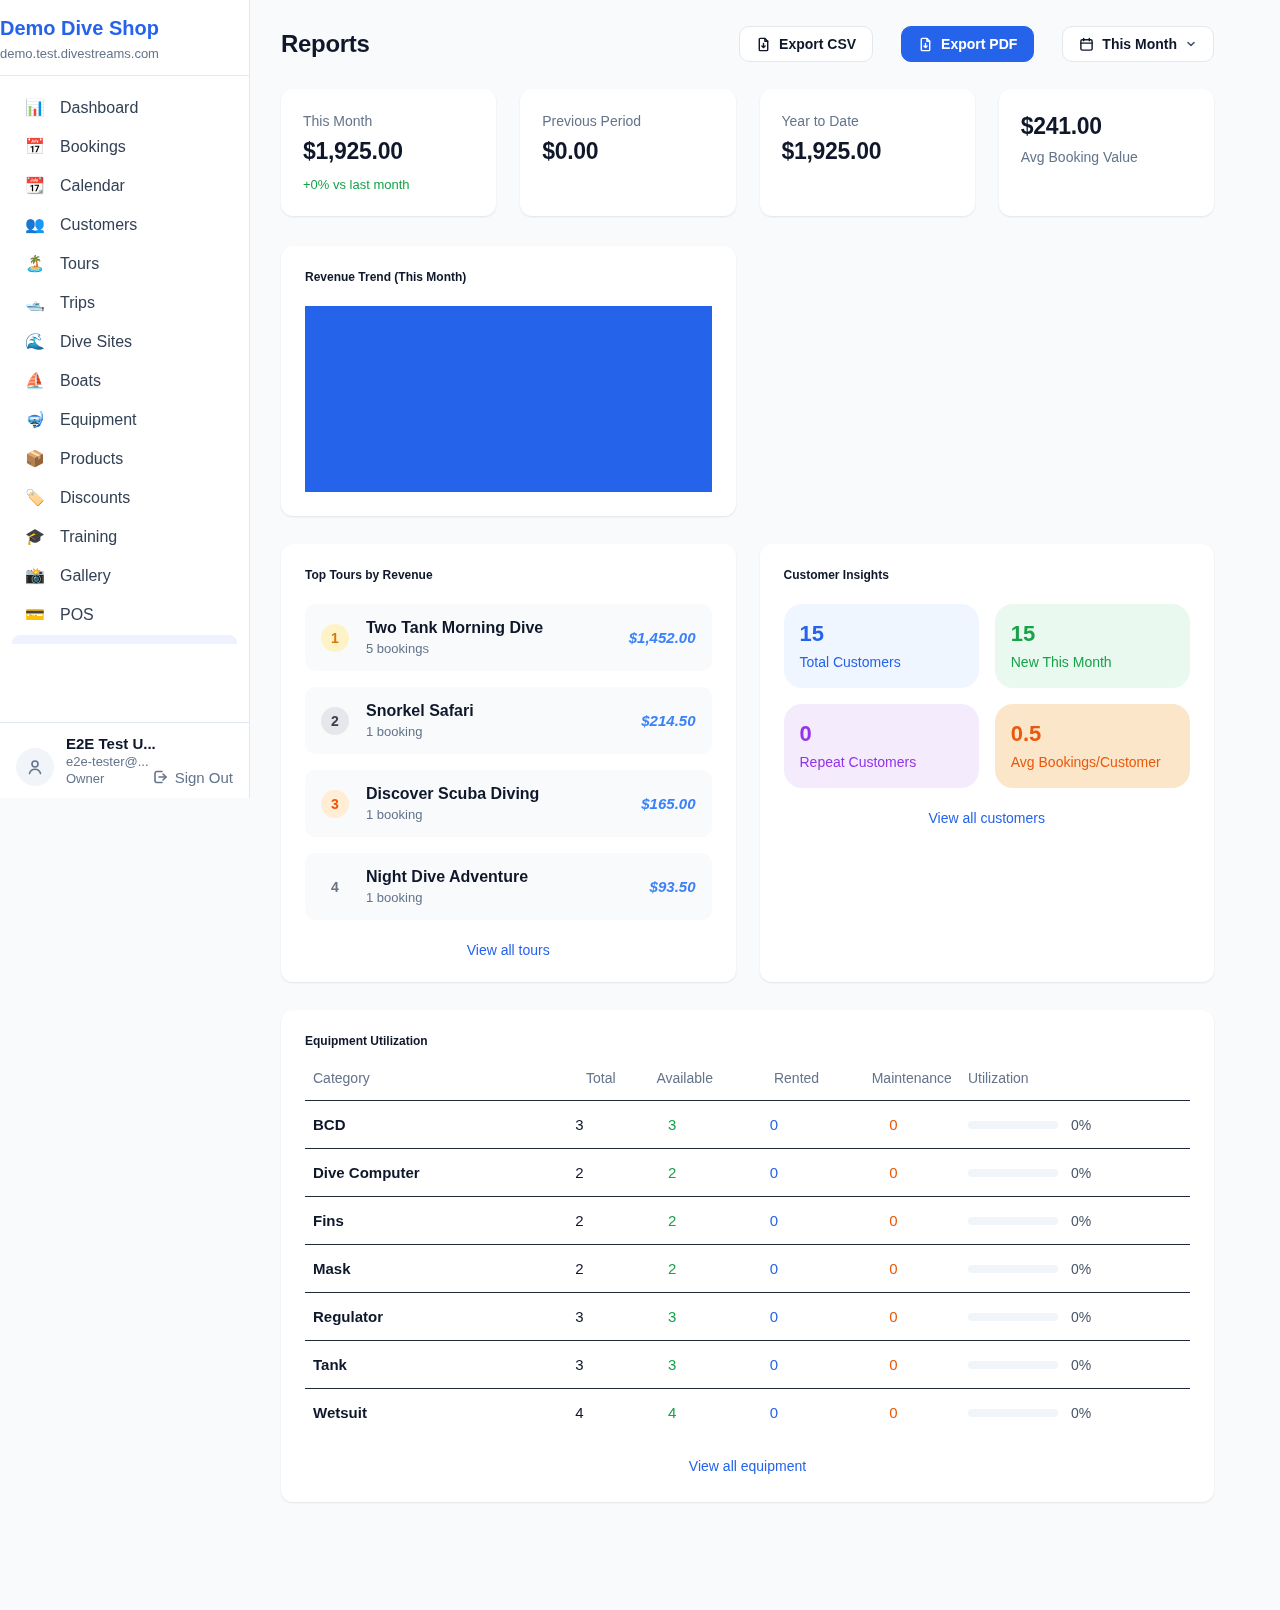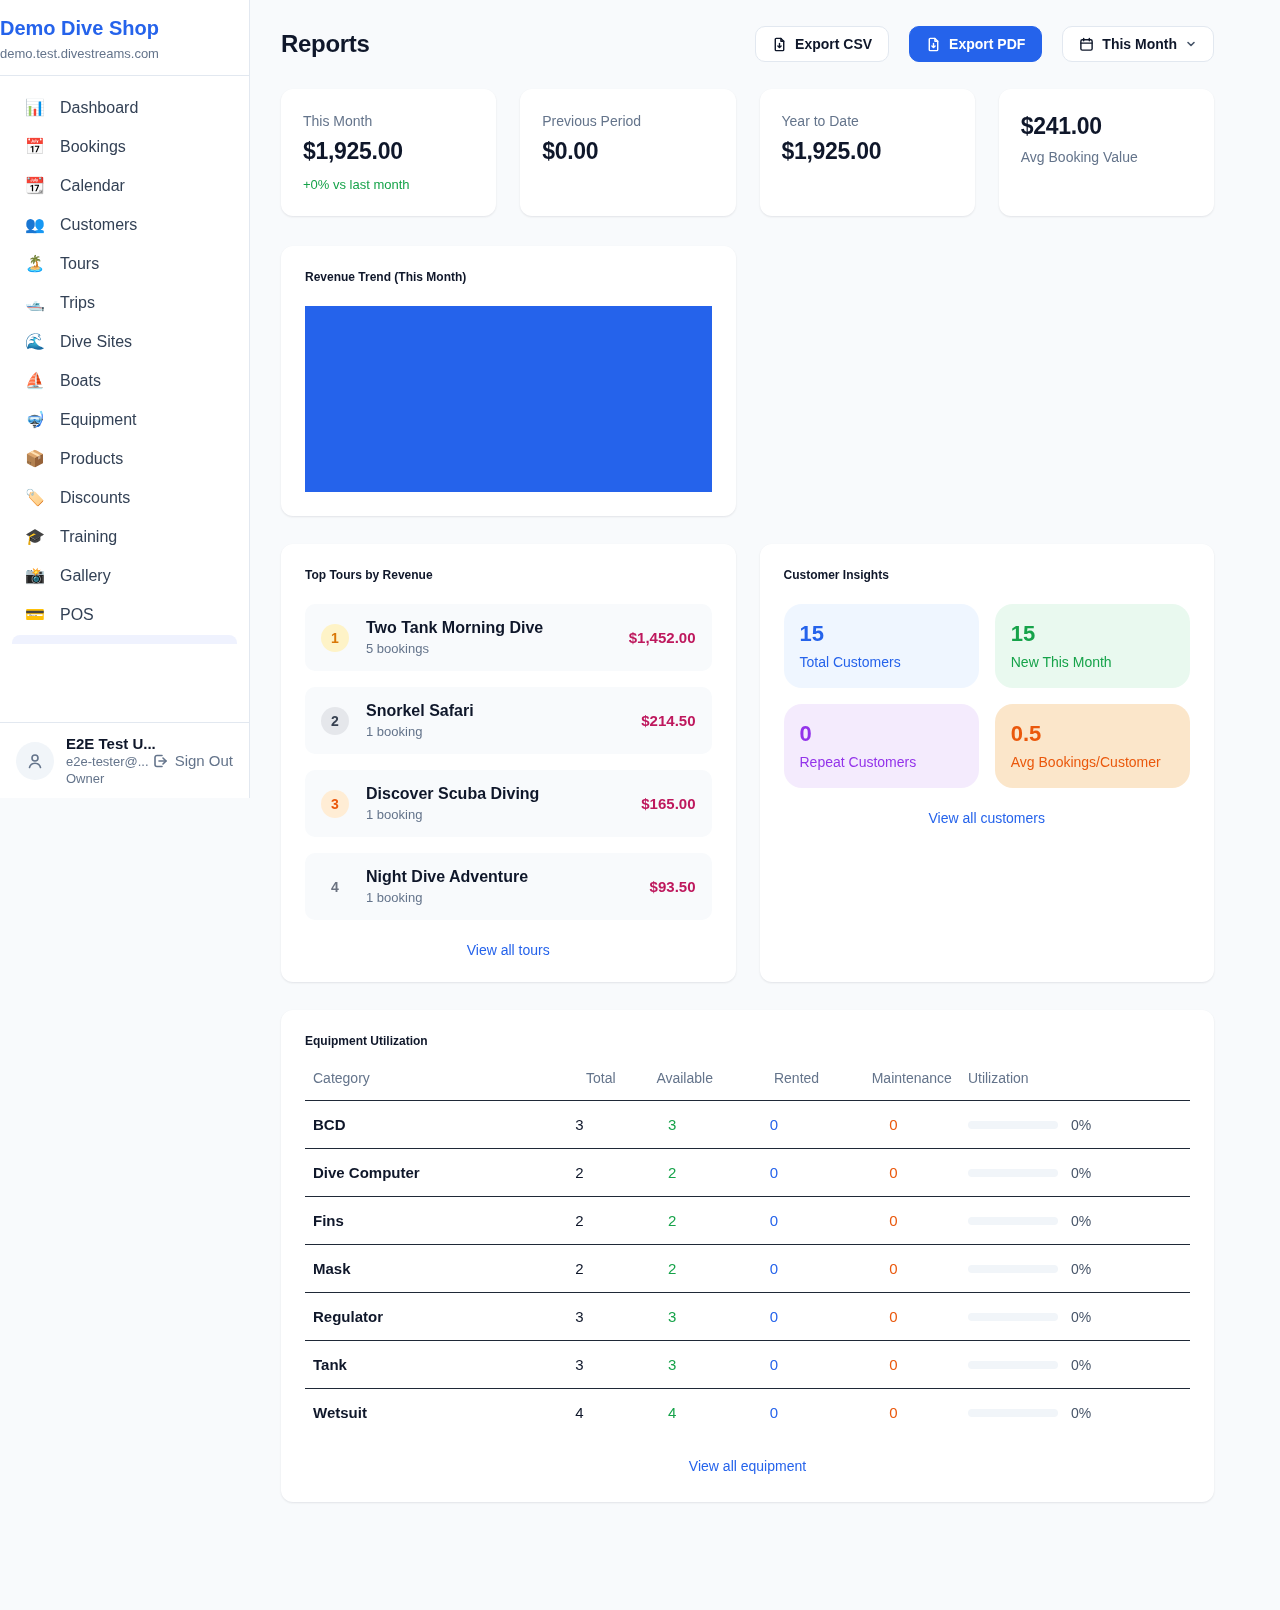--- a/index.html
+++ b/index.html
@@ -28,41 +28,41 @@
     padding: 10px 12px; border-radius: 8px;
     font-size: 16px; color: #334155; cursor: pointer;
   }
   .nav-icon { width: 22px; text-align: center; font-size: 16px; }
   .nav-partial {
     height: 9px; margin: 1px 0 0;
     background: #eff2fe; border-radius: 8px 8px 0 0;
   }
   .sidebar-footer {
     border-top: 1px solid #e2e8f0;
-    padding: 12px 16px; display: flex; align-items: center; gap: 12px;
+    padding: 12px 16px; display: flex; align-items: flex-end; gap: 12px;
   }
   .avatar {
     width: 38px; height: 38px; border-radius: 50%;
     background: #f1f5f9; color: #64748b; flex: none;
     display: flex; align-items: center; justify-content: center;
   }
   .user-meta { min-width: 0; }
   .user-name { font-size: 15px; font-weight: bold; color: #0f172a; white-space: nowrap; }
   .user-email, .user-role { font-size: 13px; color: #64748b; margin-top: 2px; white-space: nowrap; }
   .signout {
     margin-left: auto; display: flex; align-items: center; gap: 6px;
     color: #64748b; font-size: 15px; background: none; border: none;
     font-family: inherit; cursor: pointer; flex: none;
   }
 
   
   .main { margin-left: 250px; padding: 26px 66px 33px 31px; }
   .page-header { display: flex; align-items: center; justify-content: space-between; margin-bottom: 27px; }
   .page-title { font-size: 24px; font-weight: bold; letter-spacing: -0.3px; }
-  .actions { display: flex; gap: 20px; }
+  .actions { display: flex; gap: 28px; }
   .btn {
     display: inline-flex; align-items: center; gap: 8px;
     padding: 9px 16px; border-radius: 10px;
     background: #ffffff; border: 1px solid #e2e8f0;
     font-family: inherit; font-size: 14px; font-weight: bold; color: #0f172a;
     cursor: pointer;
   }
   .btn-primary { background: #2563eb; border-color: #2563eb; color: #ffffff; }
   .btn svg { flex: none; }
 
@@ -111,21 +111,21 @@
     width: 28px; height: 28px; border-radius: 50%; flex: none;
     display: flex; align-items: center; justify-content: center;
     font-size: 14px; font-weight: bold; margin-right: 17px;
   }
   .rank-1 { background: #fef3c7; color: #d97706; }
   .rank-2 { background: #e5e7eb; color: #374151; }
   .rank-3 { background: #ffedd5; color: #ea580c; }
   .rank-4 { background: transparent; color: #6b7280; }
   .tour-name { font-size: 16px; font-weight: bold; }
   .tour-bookings { font-size: 13px; color: #64748b; margin-top: 4px; }
-  .tour-amount { margin-left: auto; font-size: 15px; font-weight: bold; color: #be185d; padding-left: 12px; }
+  .tour-amount { margin-left: auto; font-size: 15px; font-weight: bold; color: #3b82f6; padding-left: 12px; font-style: italic; }
   .view-link {
     display: block; margin: 22px auto 0; text-align: center;
     color: #2563eb; font-size: 14px; text-decoration: none; background: none; border: none;
     font-family: inherit; cursor: pointer; width: 100%;
   }
 
   
   .insights-grid { display: grid; grid-template-columns: 1fr 1fr; gap: 16px; }
   .tile { border-radius: 18px; padding: 17px 16px; min-height: 84px; }
   .tile-value { font-size: 22px; font-weight: bold; }

